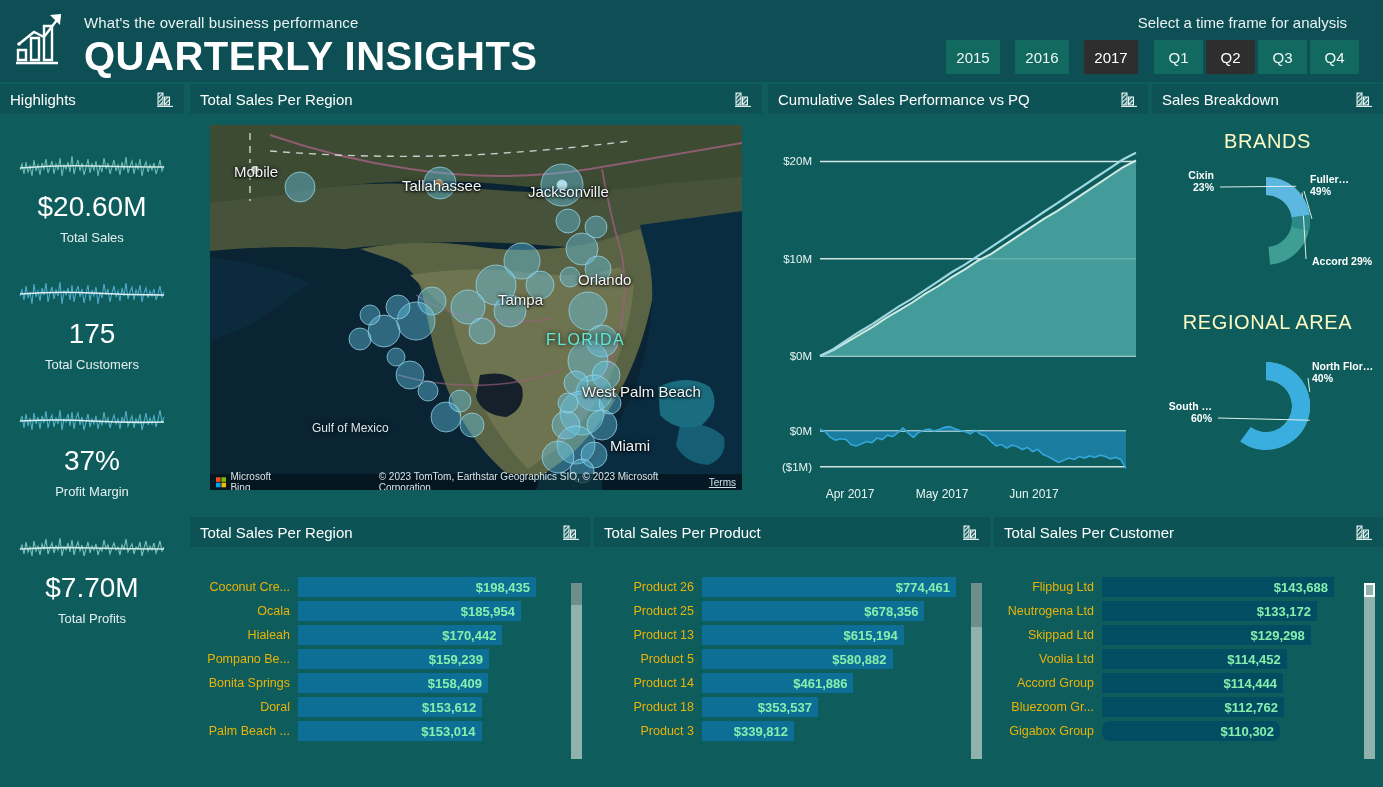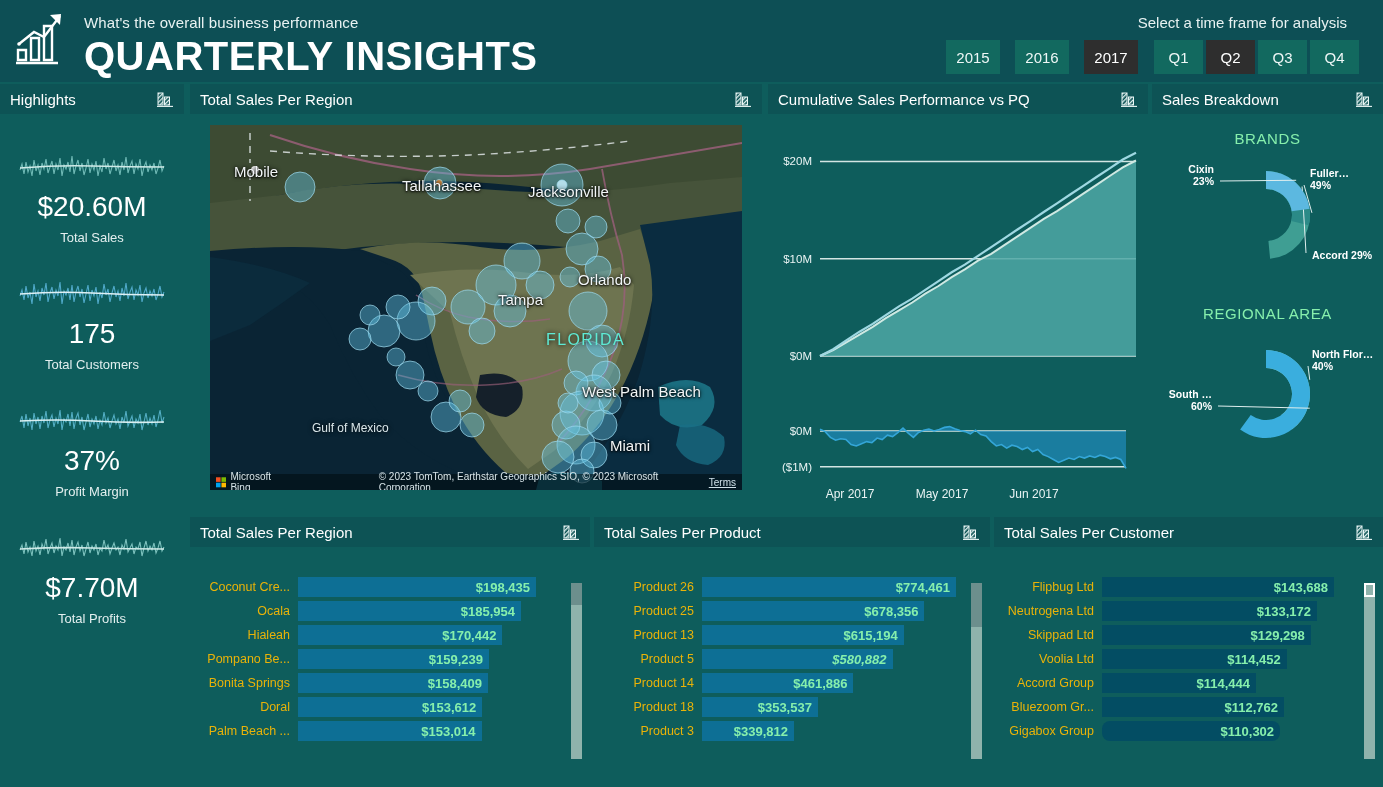--- a/index.html
+++ b/index.html
@@ -78,21 +78,21 @@
   .map-gulf { position: absolute; color: #dbe7ea; font-size: 12px; text-shadow: 0 0 5px #000; }
 
   
   #cumulative-panel { left: 768px; top: 84px; width: 380px; height: 419px; }
   .cum-body { position: absolute; left: 0; top: 30px; width: 380px; height: 389px; }
   .axis-lbl { fill: #eaf4f4; font-size: 11.5px; font-family: "Liberation Sans", sans-serif; }
   .axis-lbl-x { fill: #eaf4f4; font-size: 12px; font-family: "Liberation Sans", sans-serif; }
 
   
   #breakdown-panel { left: 1152px; top: 84px; width: 231px; height: 419px; }
-  .donut-title { text-align: center; color: #86efac; font-size: 15px; letter-spacing: .6px; }
+  .donut-title { text-align: center; color: #fef9c3; font-size: 20px; letter-spacing: .6px; }
   .donut-lbl { fill: #ffffff; font-size: 10.5px; font-weight: bold; font-family: "Liberation Sans", sans-serif; }
 
   
   #region-panel { left: 190px; top: 517px; width: 400px; height: 270px; }
   #product-panel { left: 594px; top: 517px; width: 396px; height: 270px; }
   #customer-panel { left: 994px; top: 517px; width: 389px; height: 270px; }
   .bars { position: absolute; left: 0; top: 60px; width: 100%; padding-right: 10px; }
   .bar-row { display: flex; align-items: center; height: 20px; margin-bottom: 4px; }
   .bar-cat {
     width: 108px; text-align: right; padding-right: 8px;
@@ -489,21 +489,21 @@
           <div class="bar-cat">Product 13</div>
           <div class="bar-track">
             <div class="bar-fill" style="width: 201.765px;">
               <span class="bar-val">$615,194</span>
             </div>
           </div>
         </div>
         <div class="bar-row">
           <div class="bar-cat">Product 5</div>
           <div class="bar-track">
-            <div class="bar-fill" style="width: 190.512px; font-style: italic;">
+            <div class="bar-fill" style="width: 190.512px;">
               <span class="bar-val">$580,882</span>
             </div>
           </div>
         </div>
         <div class="bar-row">
           <div class="bar-cat">Product 14</div>
           <div class="bar-track">
             <div class="bar-fill" style="width: 151.485px;">
               <span class="bar-val">$461,886</span>
             </div>
@@ -569,21 +569,21 @@
           <div class="bar-cat">Voolia Ltd</div>
           <div class="bar-track">
             <div class="bar-fill dark" style="width: 184.795px;">
               <span class="bar-val">$114,452</span>
             </div>
           </div>
         </div>
         <div class="bar-row">
           <div class="bar-cat">Accord Group</div>
           <div class="bar-track">
-            <div class="bar-fill dark" style="width: 154px;">
+            <div class="bar-fill dark" style="width: 181px;">
               <span class="bar-val">$114,444</span>
             </div>
           </div>
         </div>
         <div class="bar-row">
           <div class="bar-cat">Bluezoom Gr...</div>
           <div class="bar-track">
             <div class="bar-fill dark" style="width: 182.067px;">
               <span class="bar-val">$112,762</span>
             </div>

